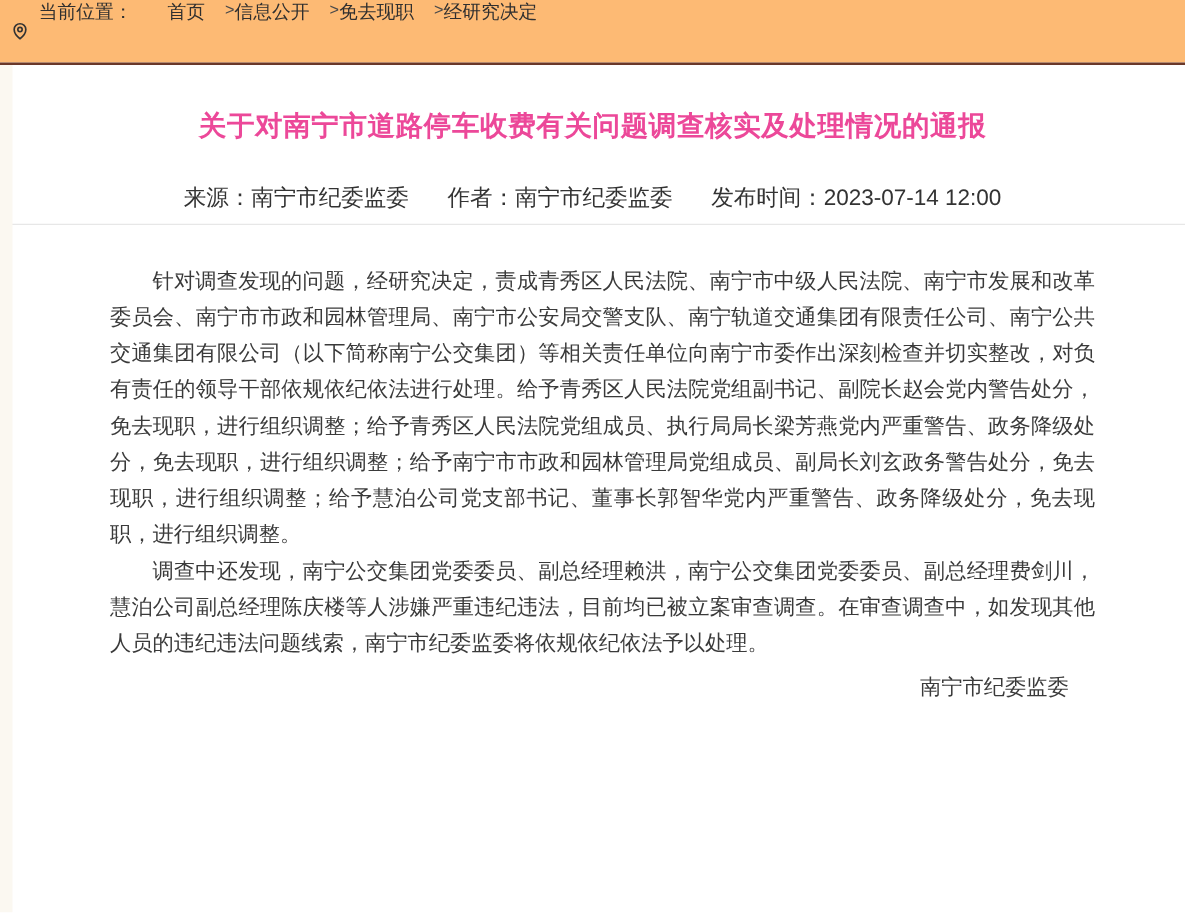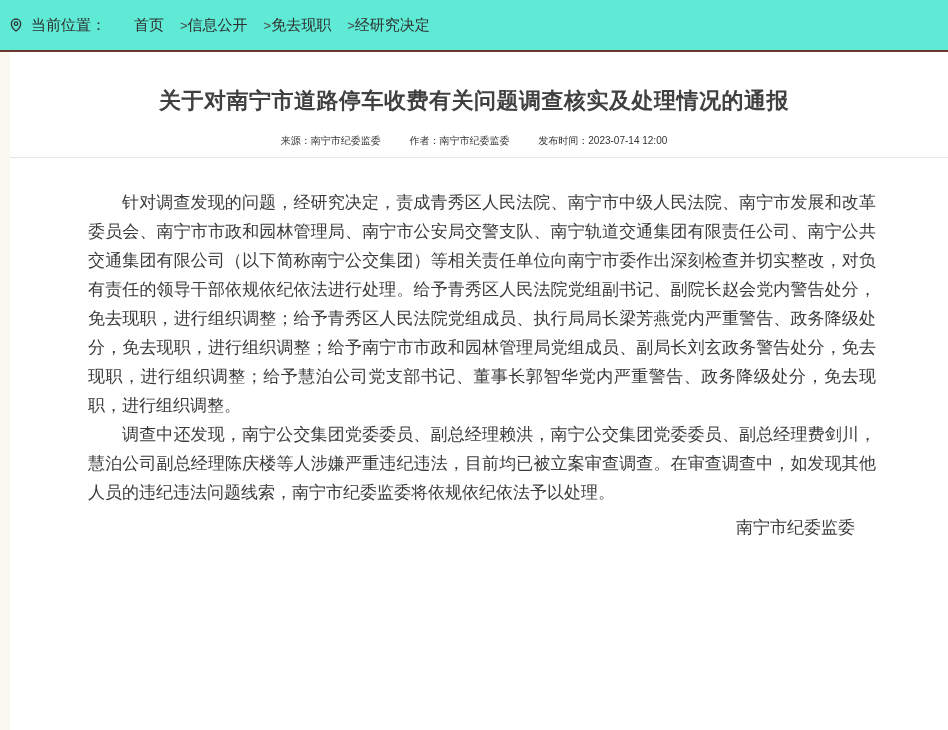--- a/index.html
+++ b/index.html
@@ -13,25 +13,24 @@
   }
   .left-strip {
     position: absolute;
     left: 0; top: 52px; bottom: 0;
     width: 10px;
     background: #fbf8f1;
   }
   .breadcrumb-bar {
     height: 50px;
     display: flex;
-    align-items: center;
     padding-left: 8px;
     font-size: 15px;
     color: #2f2f2f;
-    background: #5eead4;
+    background: #fdba74;
   }
   .pin { display: inline-flex; align-items: center; }
   .bc-label { margin-left: 7px; }
   .bc-item {
     color: #2f2f2f;
     text-decoration: none;
     cursor: pointer;
   }
   .bc-item:first-of-type { margin-left: 28px; }
   .bc-sep {
@@ -42,27 +41,27 @@
   .accent-line {
     height: 2px;
     background: #6a382a;
   }
   h1.title {
     margin: 36px 40px 0 40px;
     text-align: center;
     font-size: 22px;
     line-height: 26px;
     font-weight: bold;
-    color: #404040;
+    color: #ec4899;
     letter-spacing: 0.5px;
   }
   .meta {
-    margin-top: 20px;
+    margin-top: 32px;
     text-align: center;
-    font-size: 10px;
+    font-size: 18px;
     color: #333333;
   }
   .meta-item { margin: 0 13px; }
   .divider {
     margin-top: 9px;
     border-top: 1px solid #e7e7e7;
     height: 0;
   }
   .content {
     padding: 30px 72px 0 88px;

